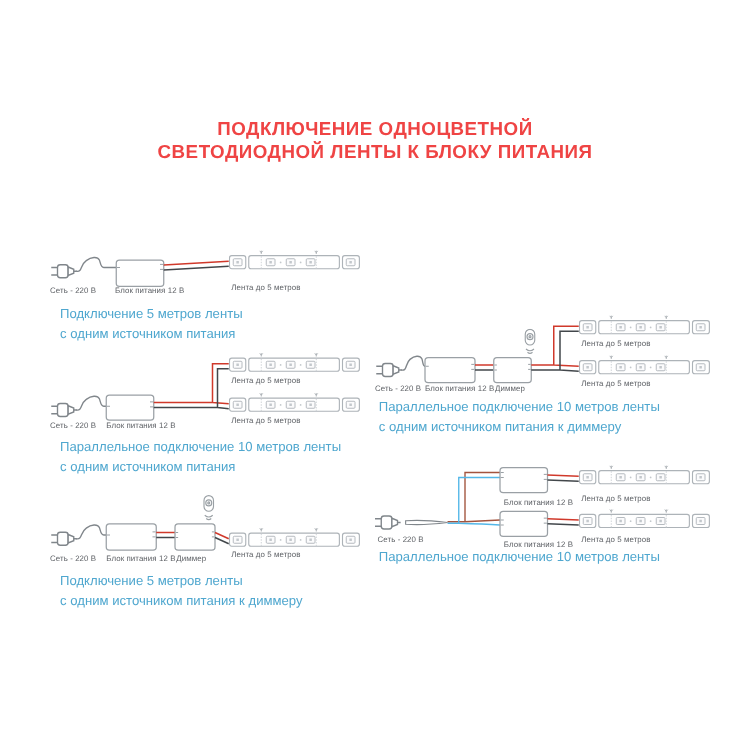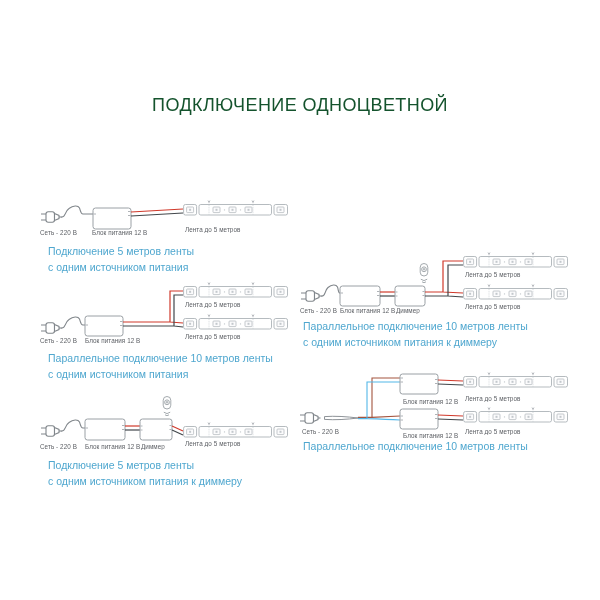--- a/index.html
+++ b/index.html
@@ -1,19 +1,19 @@
 <!DOCTYPE html>
 <html><head>
 <meta charset="utf-8">
 <style>
   html,body{margin:0;padding:0;background:#fff;}
   .canvas{position:relative;width:600px;height:600px;background:#ffffff;overflow:hidden;
           font-family:"Liberation Sans",sans-serif;}
-  .title{position:absolute;left:0;top:95px;width:100%;text-align:center;color:#14532d;
-         font-size:18px;font-weight:normal;line-height:1.2;letter-spacing:.4px;}
+  .title{position:absolute;left:0;top:95px;width:100%;text-align:center;color:#ef4444;
+         font-size:15px;font-weight:bold;line-height:1.2;letter-spacing:.4px;}
   .title span{display:block;}
   .diagram{position:absolute;}
   .diagram svg{position:absolute;left:0;top:0;overflow:visible;display:block;}
   .lbl{position:absolute;font-size:9px;color:#5d6065;white-space:nowrap;
        transform:scale(.7);transform-origin:0 0;letter-spacing:.1px;}
   .cap{position:absolute;color:#4fa7cf;font-size:10.5px;line-height:1.55;white-space:nowrap;}
   .cap span{display:block;}
 </style>
 </head>
 <body>
@@ -68,20 +68,21 @@
         <path d="M5,18.8 Q7,20.6 9,18.8"></path>
       </g>
     </symbol>
   </defs>
 </svg>
 
 <div class="canvas">
 
   <div class="title">
     <span>ПОДКЛЮЧЕНИЕ ОДНОЦВЕТНОЙ</span>
+    <span>СВЕТОДИОДНОЙ ЛЕНТЫ К БЛОКУ ПИТАНИЯ</span>
   </div>
 
   <div class="diagram" style="left:35px;top:195px;width:260px;height:88px">
     <svg width="260" height="50" viewBox="0 0 260 50">
       <use href="#plug" x="5" y="14" width="26" height="16"></use>
       <path d="M26,22 C31,23 29,17 34,13.5 C38,10.5 43,10 44.5,13 C45.5,15.5 45.5,19 48,19 L58,19" fill="none" stroke="#80868b" stroke-width="1.1"></path>
       <rect x="58" y="13" width="38" height="21" rx="2.5" fill="#fff" stroke="#9aa0a5"></rect>
       <path d="M93,16.5 h2.5 M93,20.5 h2.5 M58.5,19 h2.5" stroke="#9aa0a5" stroke-width="0.8"></path>
       <path d="M96,17 L148,14" stroke="#d0392b" stroke-width="1.2" fill="none"></path>
       <path d="M96,21 L148,18" stroke="#42474b" stroke-width="1.2" fill="none"></path>

